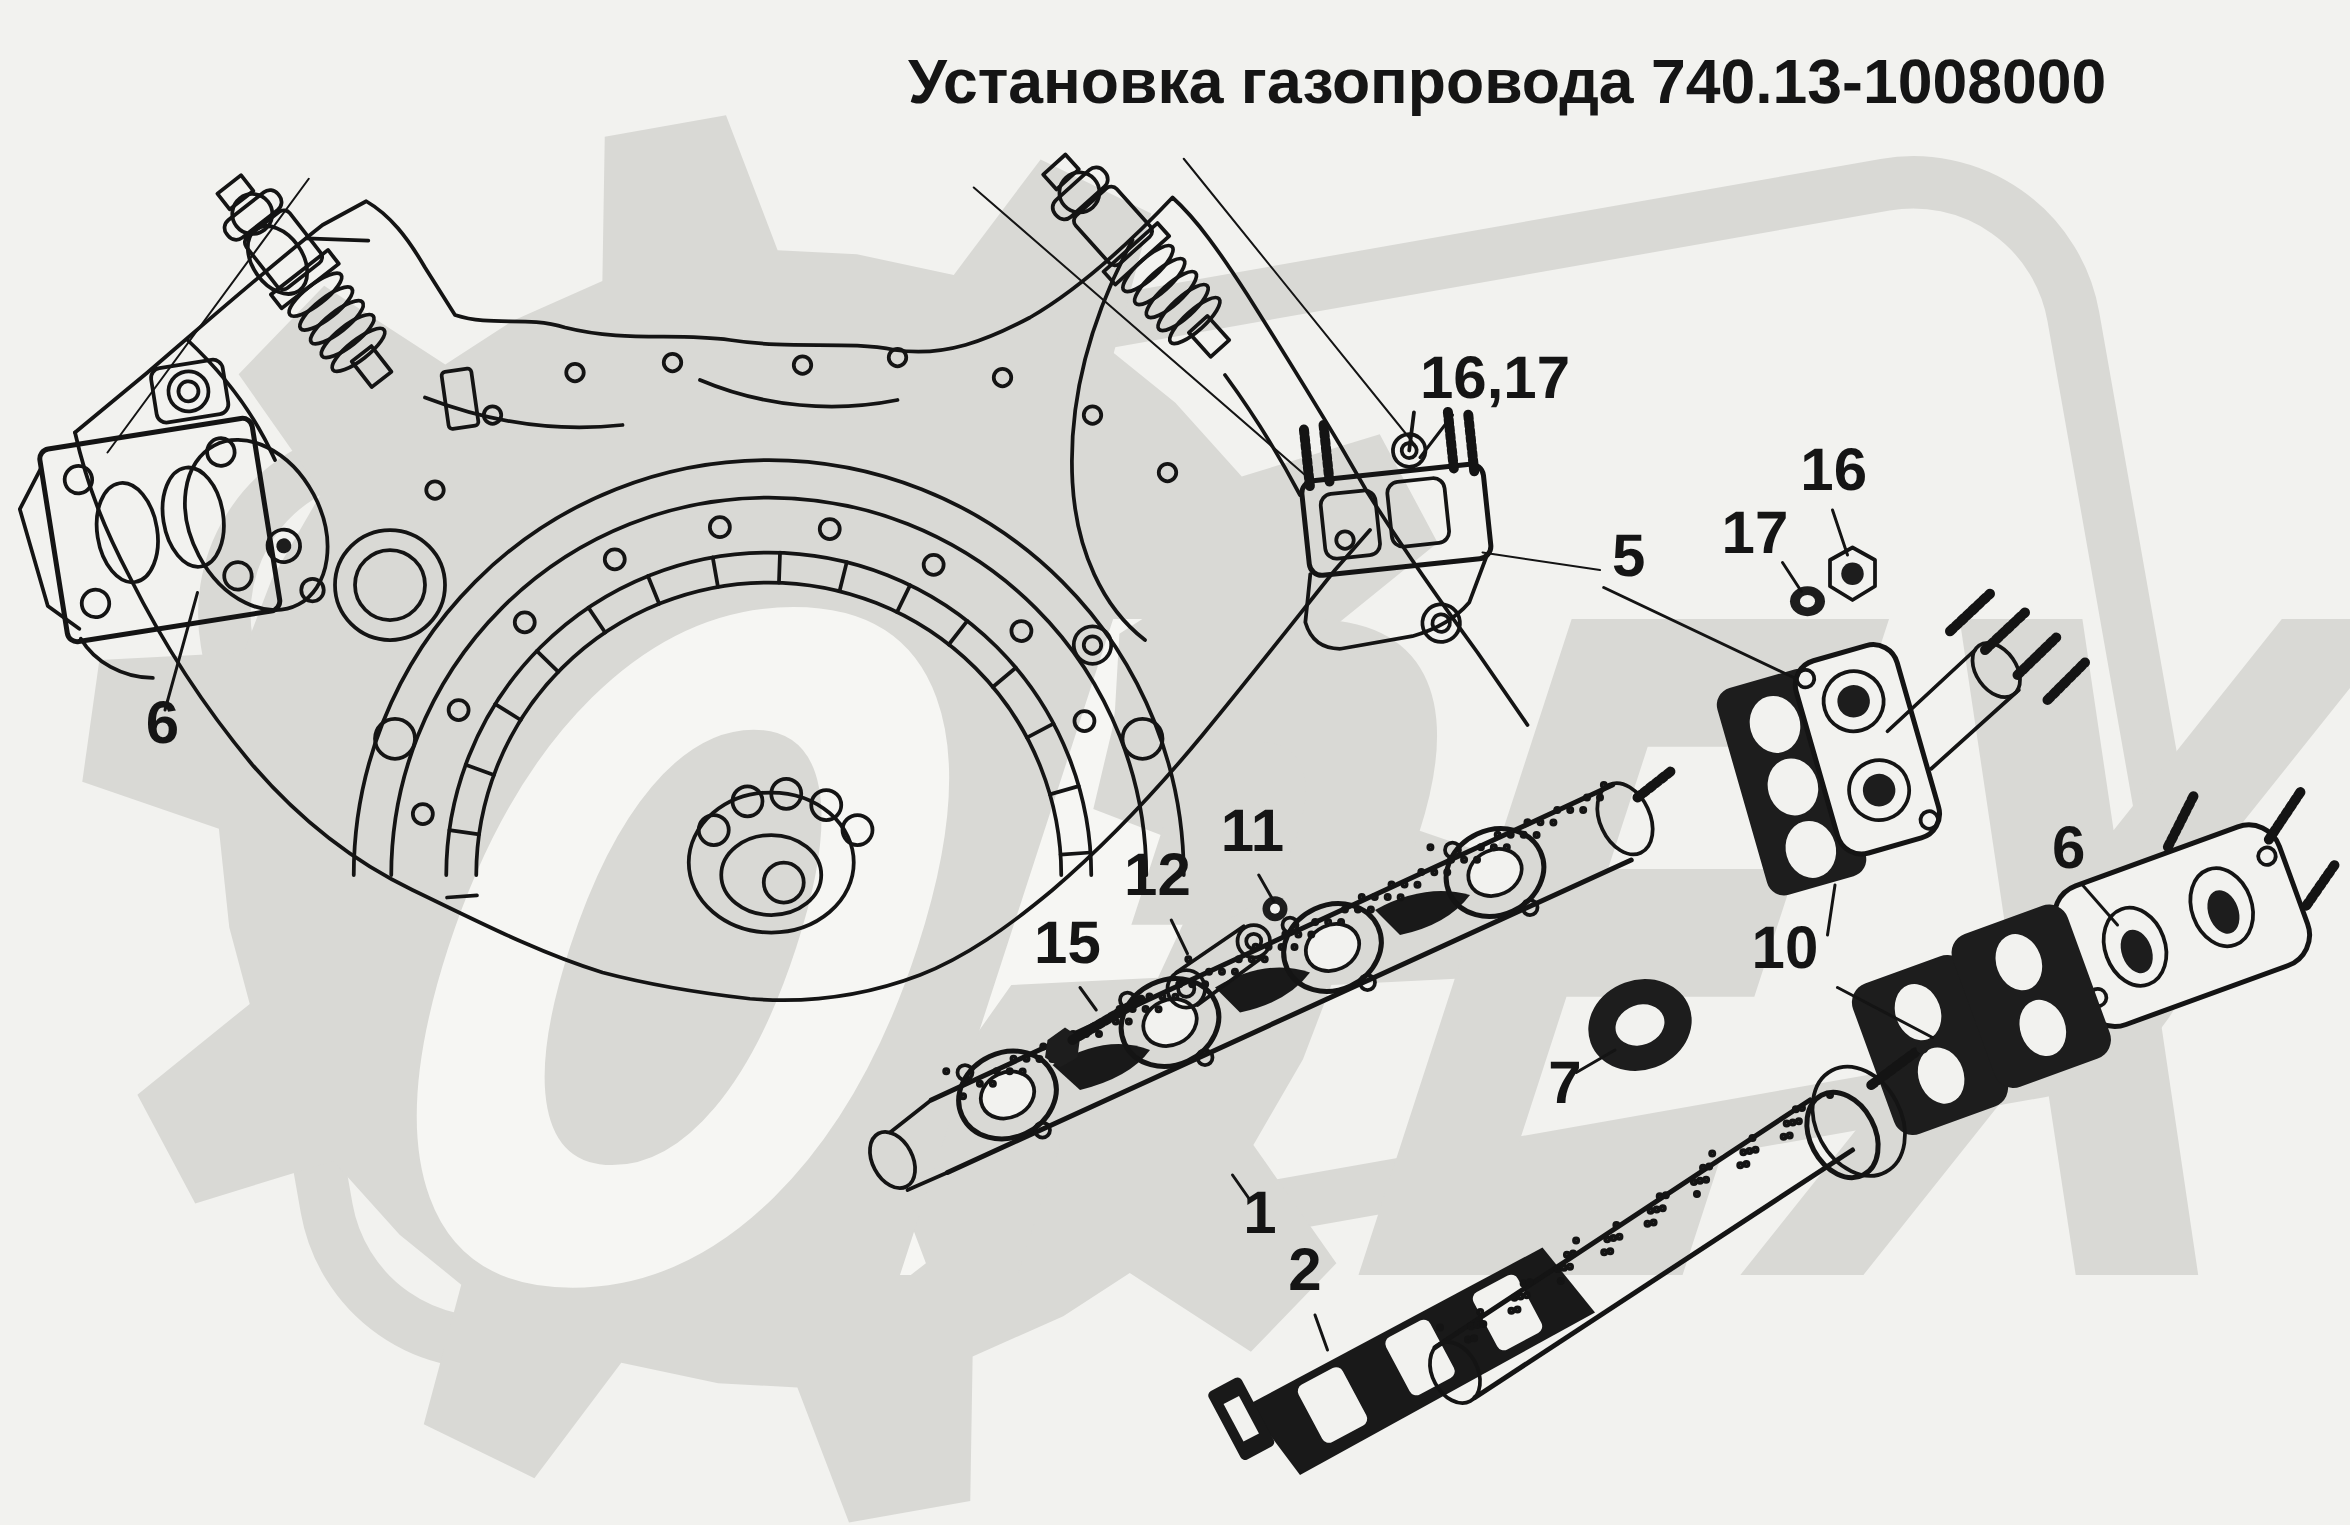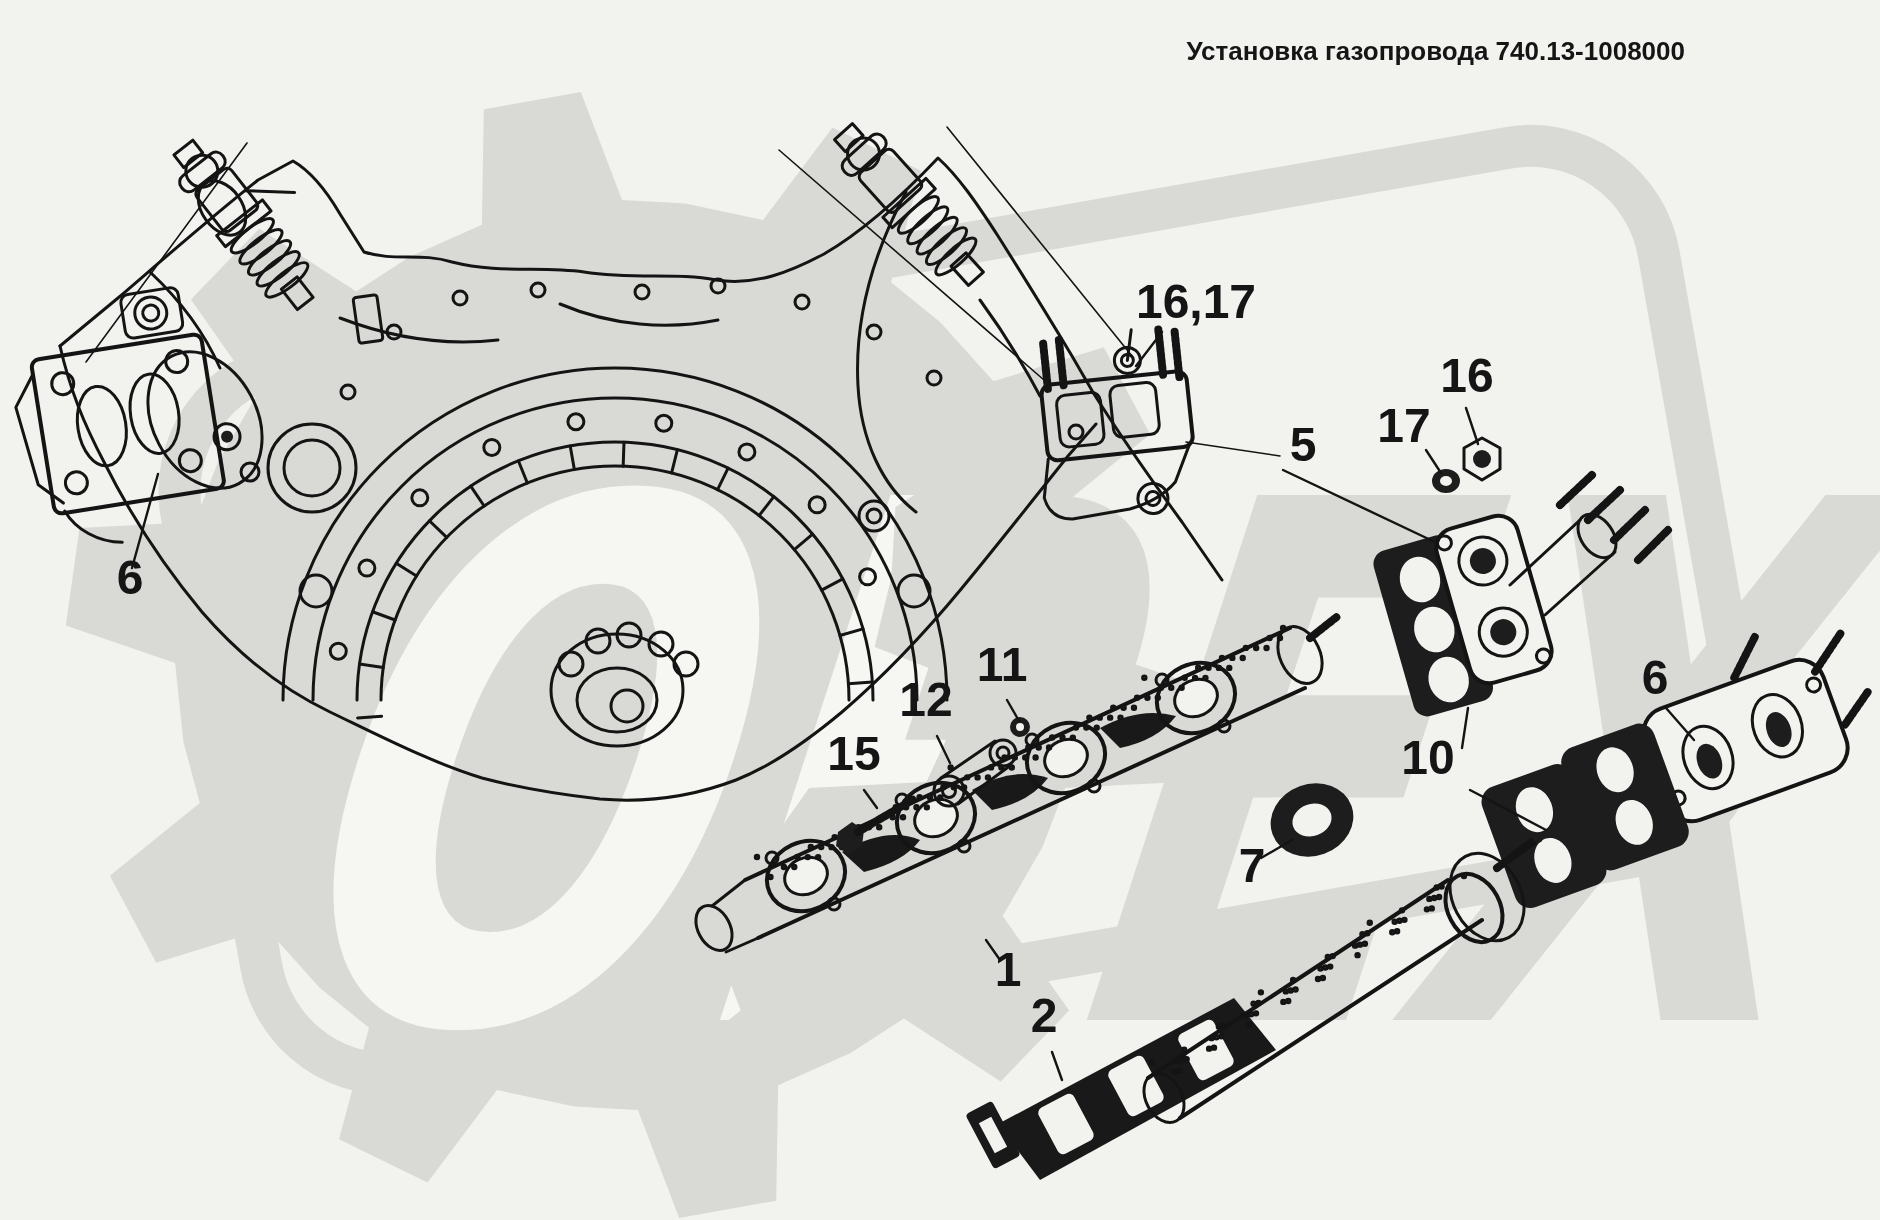--- a/index.html
+++ b/index.html
@@ -1,18 +1,18 @@
 <!DOCTYPE html>
 <html><head>
 <meta charset="utf-8">
 <style>
   html,body{margin:0;padding:0;background:#f2f2ef;}
   .page{position:relative;width:1880px;height:1220px;background:#f2f2ef;overflow:hidden;
         font-family:"Liberation Sans",sans-serif;}
-  .title{position:absolute;top:36px;right:195px;font-weight:bold;font-size:26px;color:#151515;
+  .title{position:absolute;top:36px;right:195px;font-weight:bold;font-size:50px;color:#151515;
          letter-spacing:0px;white-space:nowrap;}
   svg{position:absolute;left:0;top:0;}
   
   #dwg path,#dwg line,#dwg circle,#dwg rect,#dwg ellipse,#dwg polygon,#dwg polyline{
       stroke:#141414;fill:none;stroke-width:3;stroke-linecap:round;stroke-linejoin:round;}
   #dwg .noS{stroke:none;}
   #dwg .fillD{fill:#1d1d1d;stroke:none;}
   #dwg .fillDk{fill:#191919;stroke:none;}
   #dwg .fillBg{fill:#f2f2ef;stroke:none;}
   #dwg .fillBgS{fill:#f2f2ef;}

